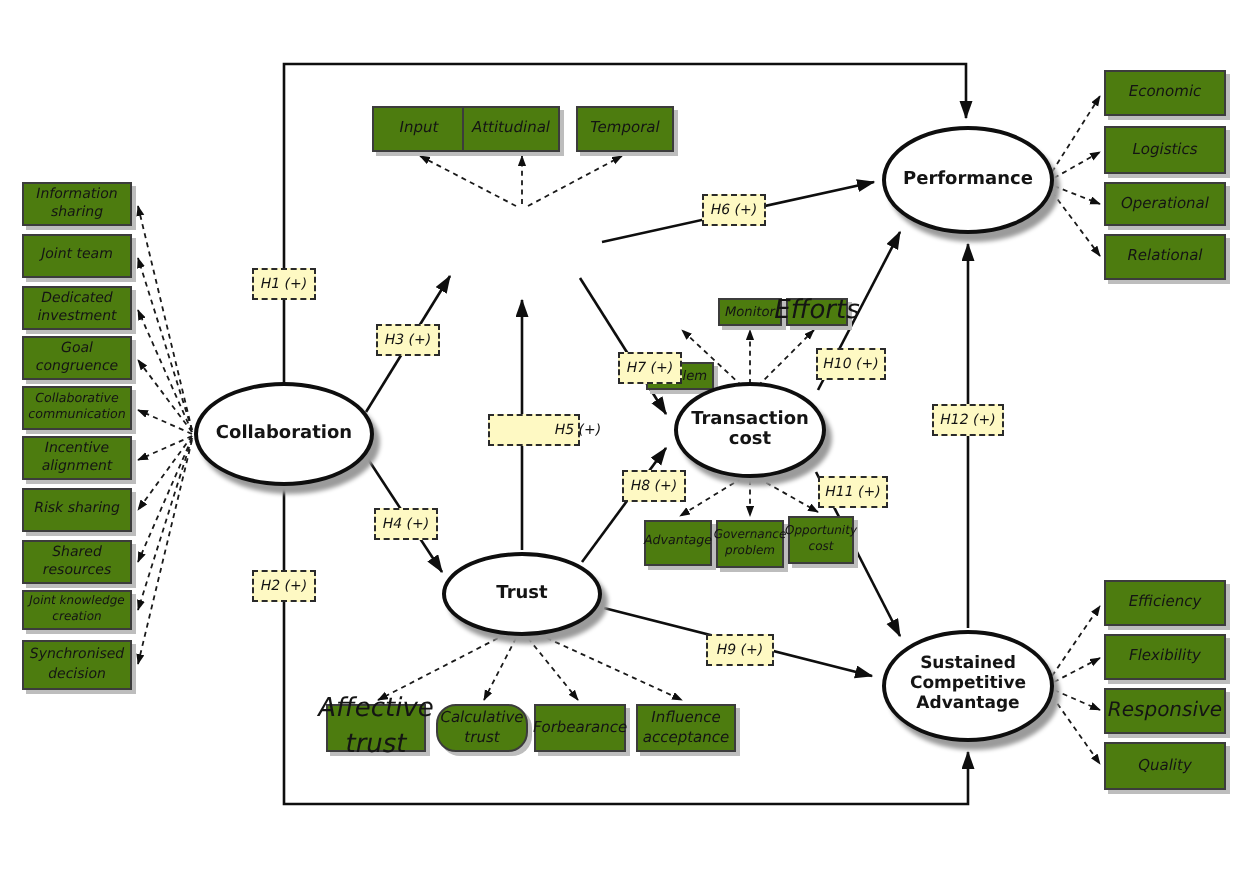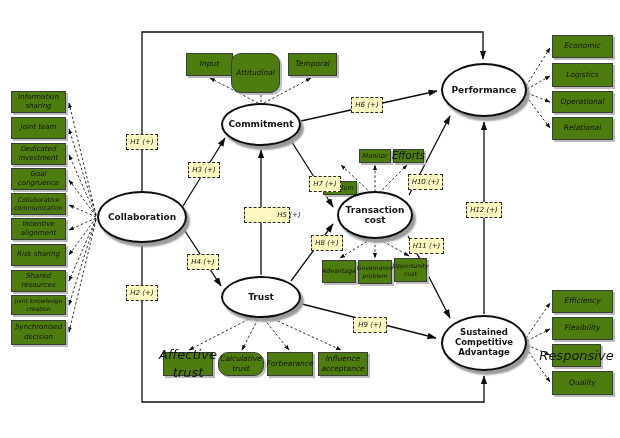--- a/index.html
+++ b/index.html
@@ -92,62 +92,61 @@
       <path d="M526,96 L550,128" marker-end="url(#arrS)"></path>
 
       <path d="M526,338 L550,303" marker-end="url(#arrS)"></path>
       <path d="M527,341 L550,329" marker-end="url(#arrS)"></path>
       <path d="M527,345 L550,355" marker-end="url(#arrS)"></path>
       <path d="M526,348 L550,382" marker-end="url(#arrS)"></path>
     </g>
   </svg>
 
   <div class="ell" style="left:97px;top:191px;width:90px;height:52px;">Collaboration</div>
-  <div class="ell" style="left:221px;top:103px;width:80px;height:43px;">Commitment</div>
   <div class="ell" style="left:221px;top:276px;width:80px;height:42px;">Trust</div>
   <div class="ell" style="left:337px;top:191px;width:76px;height:48px;padding:2px 12px;">Transaction cost</div>
   <div class="ell" style="left:441px;top:63px;width:86px;height:54px;">Performance</div>
   <div class="ell" style="left:441px;top:315px;width:86px;height:56px;font-size:8.5px;">Sustained Competitive Advantage</div>
 
   <div class="ibox" style="left:11px;top:91px;width:55px;height:22px;">Information sharing</div>
   <div class="ibox" style="left:11px;top:117px;width:55px;height:22px;">Joint team</div>
   <div class="ibox" style="left:11px;top:143px;width:55px;height:22px;">Dedicated investment</div>
   <div class="ibox" style="left:11px;top:168px;width:55px;height:22px;">Goal congruence</div>
   <div class="ibox" style="left:11px;top:193px;width:55px;height:22px;font-size:6.3px;">Collaborative communication</div>
   <div class="ibox" style="left:11px;top:218px;width:55px;height:22px;">Incentive alignment</div>
   <div class="ibox" style="left:11px;top:244px;width:55px;height:22px;">Risk sharing</div>
   <div class="ibox" style="left:11px;top:270px;width:55px;height:22px;">Shared resources</div>
   <div class="ibox" style="left:11px;top:295px;width:55px;height:20px;font-size:6px;">Joint knowledge creation</div>
   <div class="ibox" style="left:11px;top:320px;width:55px;height:25px;">Synchronised decision</div>
 
   <div class="ibox" style="left:186px;top:53px;width:47px;height:23px;font-size:7.5px;">Input</div>
-  <div class="ibox" style="left:231px;top:53px;width:49px;height:40px;font-size:7.5px;border-radius:10px;">Attitudinal</div>
+  <div class="ibox" style="left:231px;top:53px;width:49px;height:23px;font-size:7.5px;">Attitudinal</div>
   <div class="ibox" style="left:288px;top:53px;width:49px;height:23px;font-size:7.5px;">Temporal</div>
 
   <div class="ibox" style="left:323px;top:149px;width:34px;height:14px;font-size:6.6px;margin-top:32px;">Problem</div>
   <div class="ibox" style="left:359px;top:149px;width:32px;height:14px;font-size:6.6px;">Monitor</div>
-  <div class="ibox" style="left:393px;top:149px;width:31px;height:14px;font-size:10px;">Efforts</div>
+  <div class="ibox" style="left:393px;top:149px;width:31px;height:14px;font-size:13px;">Efforts</div>
 
   <div class="ibox" style="left:322px;top:260px;width:34px;height:23px;font-size:6.3px;">Advantage</div>
   <div class="ibox" style="left:358px;top:260px;width:34px;height:24px;font-size:6px;">Governance problem</div>
   <div class="ibox" style="left:394px;top:258px;width:33px;height:24px;font-size:6px;">Opportunity cost</div>
 
   <div class="ibox" style="left:163px;top:352px;width:50px;height:24px;font-size:13px;">Affective trust</div>
   <div class="ibox" style="left:218px;top:352px;width:46px;height:24px;font-size:7.5px;border-radius:10px;">Calculative trust</div>
   <div class="ibox" style="left:267px;top:352px;width:46px;height:24px;font-size:7.5px;">Forbearance</div>
   <div class="ibox" style="left:318px;top:352px;width:50px;height:24px;font-size:7.5px;">Influence acceptance</div>
 
   <div class="ibox" style="left:552px;top:35px;width:61px;height:23px;font-size:7.5px;">Economic</div>
   <div class="ibox" style="left:552px;top:63px;width:61px;height:24px;font-size:7.5px;">Logistics</div>
   <div class="ibox" style="left:552px;top:91px;width:61px;height:22px;font-size:7.5px;">Operational</div>
   <div class="ibox" style="left:552px;top:117px;width:61px;height:23px;font-size:7.5px;">Relational</div>
 
   <div class="ibox" style="left:552px;top:290px;width:61px;height:23px;font-size:7.5px;">Efficiency</div>
   <div class="ibox" style="left:552px;top:317px;width:61px;height:23px;font-size:7.5px;">Flexibility</div>
-  <div class="ibox" style="left:552px;top:344px;width:49px;height:23px;font-size:13px;">Responsive</div>
+  <div class="ibox" style="left:552px;top:344px;width:61px;height:23px;font-size:10px;">Responsive</div>
   <div class="ibox" style="left:552px;top:371px;width:61px;height:24px;font-size:7.5px;">Quality</div>
 
   <div class="hlab" style="left:126px;top:134px;width:32px;height:16px;">H1 (+)</div>
   <div class="hlab" style="left:126px;top:285px;width:32px;height:16px;">H2 (+)</div>
   <div class="hlab" style="left:188px;top:162px;width:32px;height:16px;">H3 (+)</div>
   <div class="hlab" style="left:187px;top:254px;width:32px;height:16px;">H4 (+)</div>
   <div class="hlab" style="left:244px;top:207px;width:32px;height:16px;padding-left:44px;">H5 (+)</div>
   <div class="hlab" style="left:351px;top:97px;width:32px;height:16px;">H6 (+)</div>
   <div class="hlab" style="left:309px;top:176px;width:32px;height:16px;">H7 (+)</div>
   <div class="hlab" style="left:311px;top:235px;width:32px;height:16px;">H8 (+)</div>

